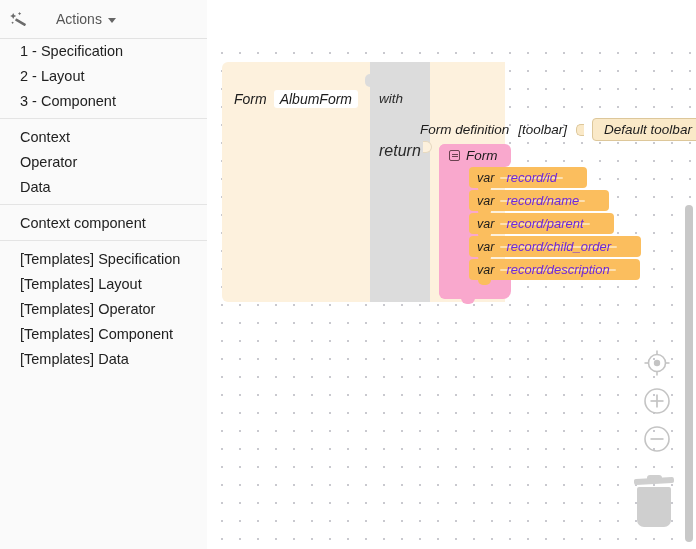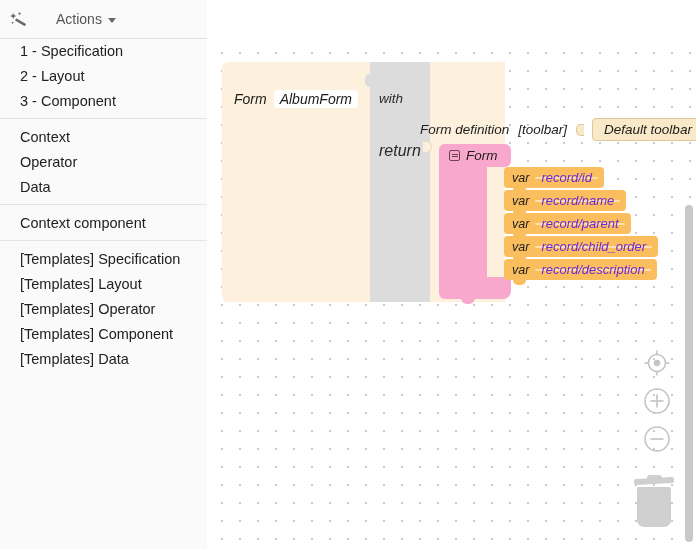--- a/index.html
+++ b/index.html
@@ -288,27 +288,26 @@
     position: absolute;
     left: 262px; top: 129px;
   }
   .var-row {
     position: relative;
     height: 21px;
     background: #fbbe5e;
     border-radius: 4px;
     display: inline-flex;
     align-items: center;
-    padding: 0 6px 0 8px;
+    padding: 0 24px 0 8px;
     margin-bottom: 2px;
     font-size: 13px;
     color: #1c1c1c;
     white-space: nowrap;
     box-sizing: border-box;
-    margin-left: 35px;
   }
   .var-row::after {
     content: "";
     position: absolute;
     left: 9px; top: 100%;
     width: 13px; height: 5px;
     background: #fbbe5e;
     border-radius: 0 0 7px 7px;
   }
   .var-kw {

